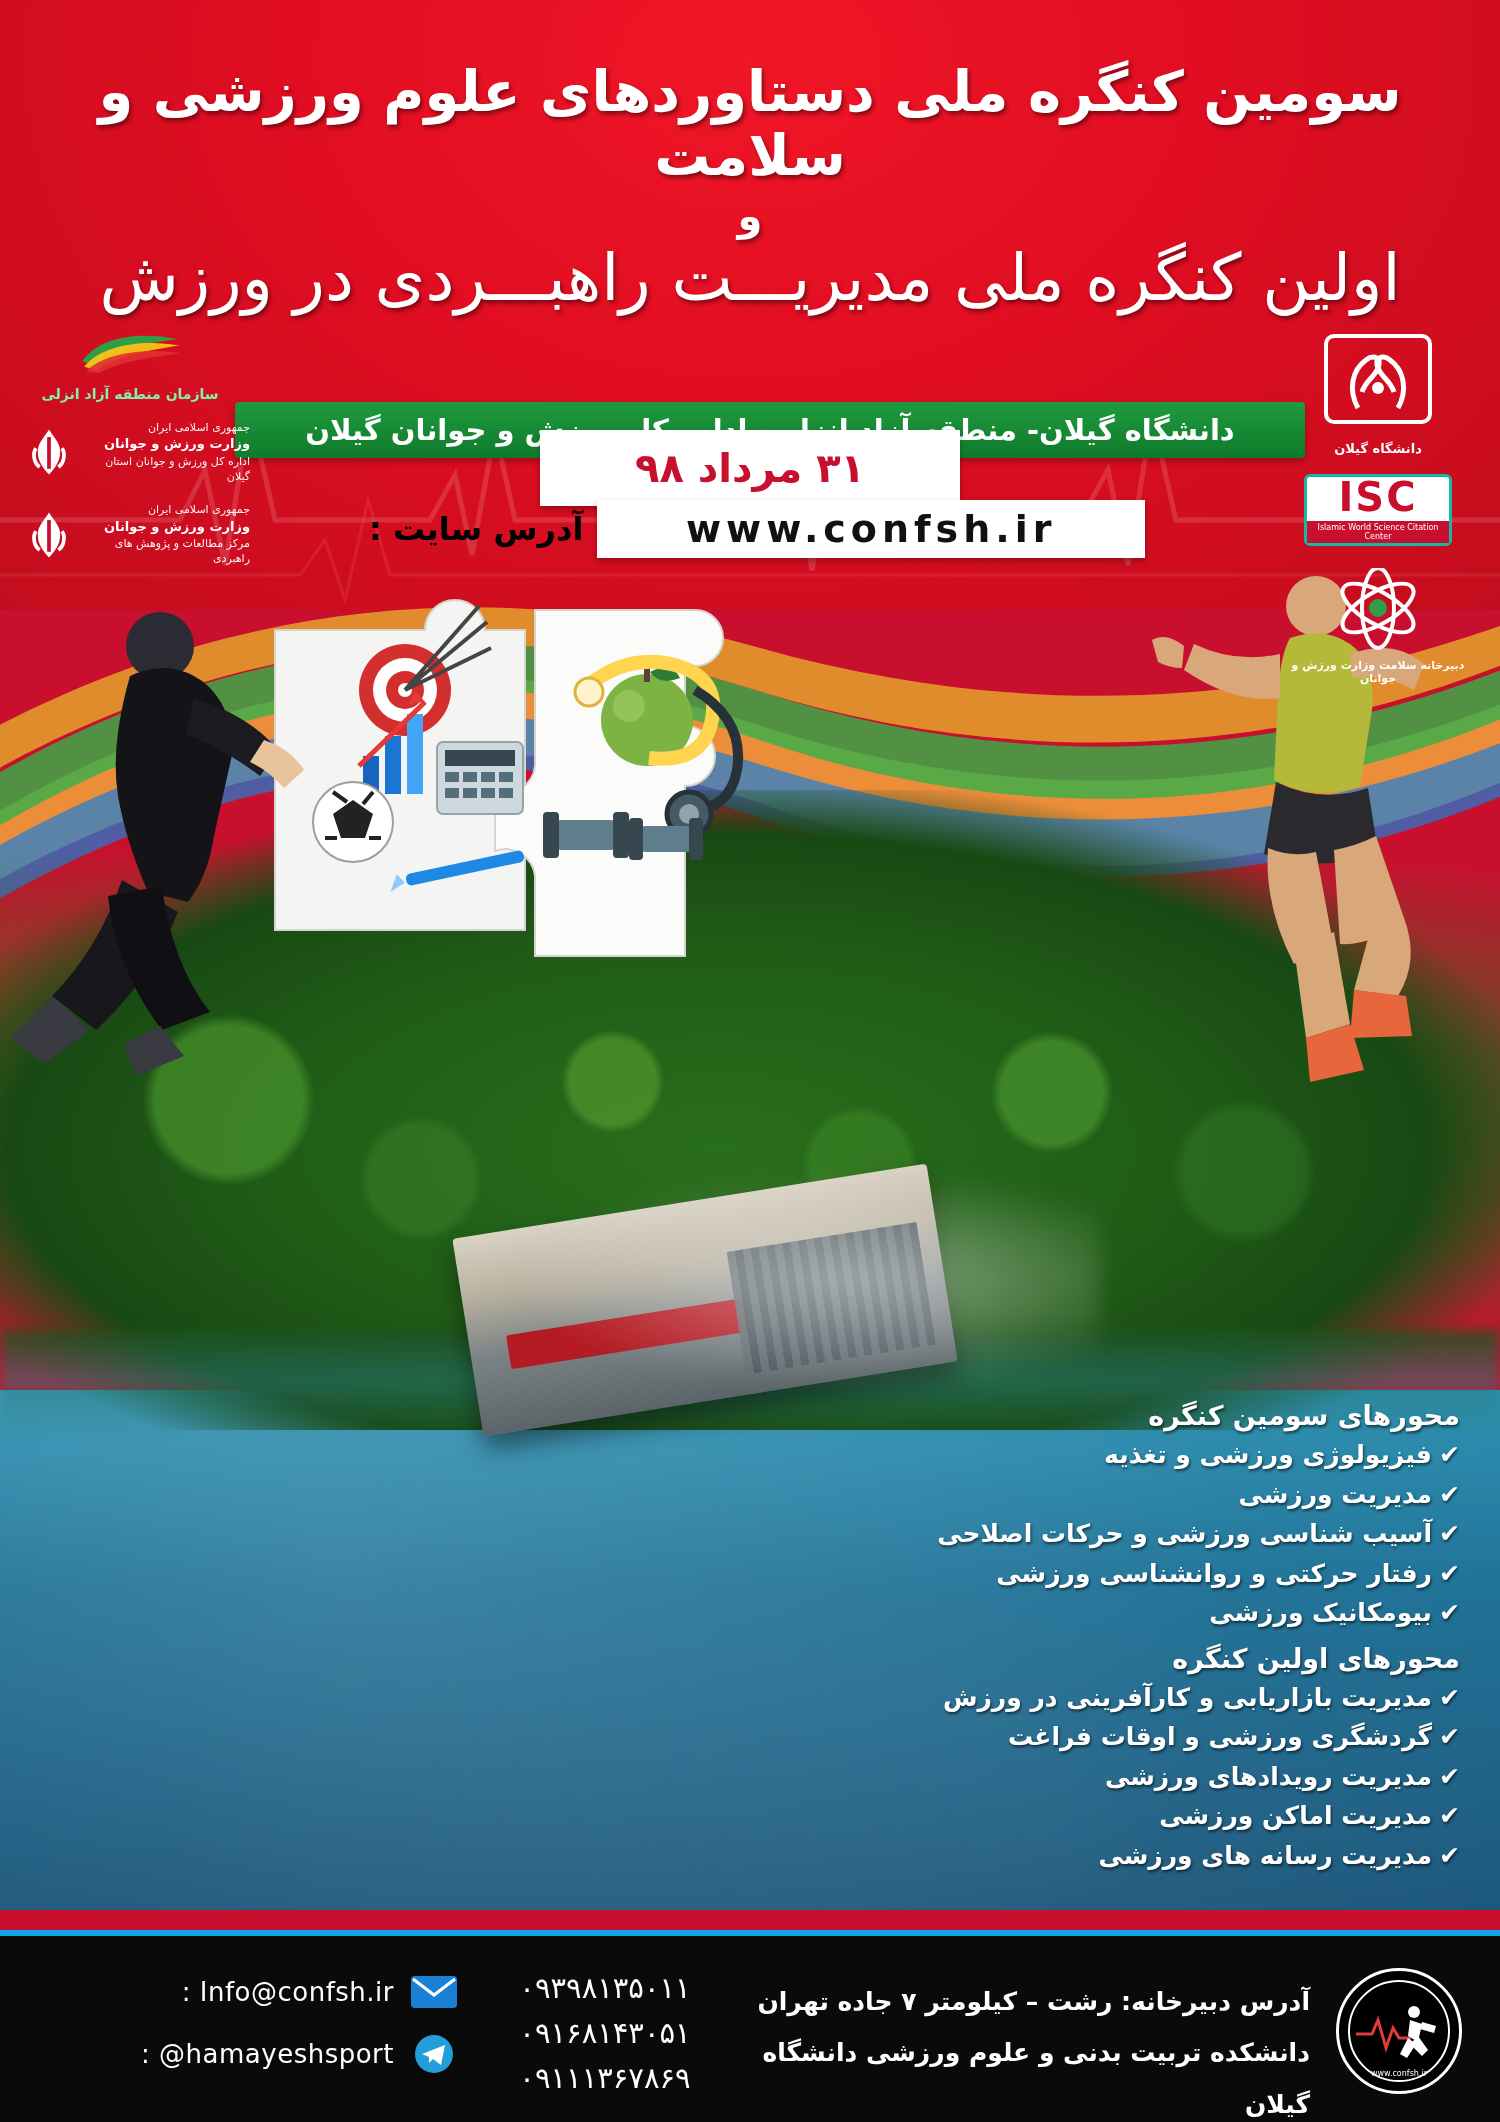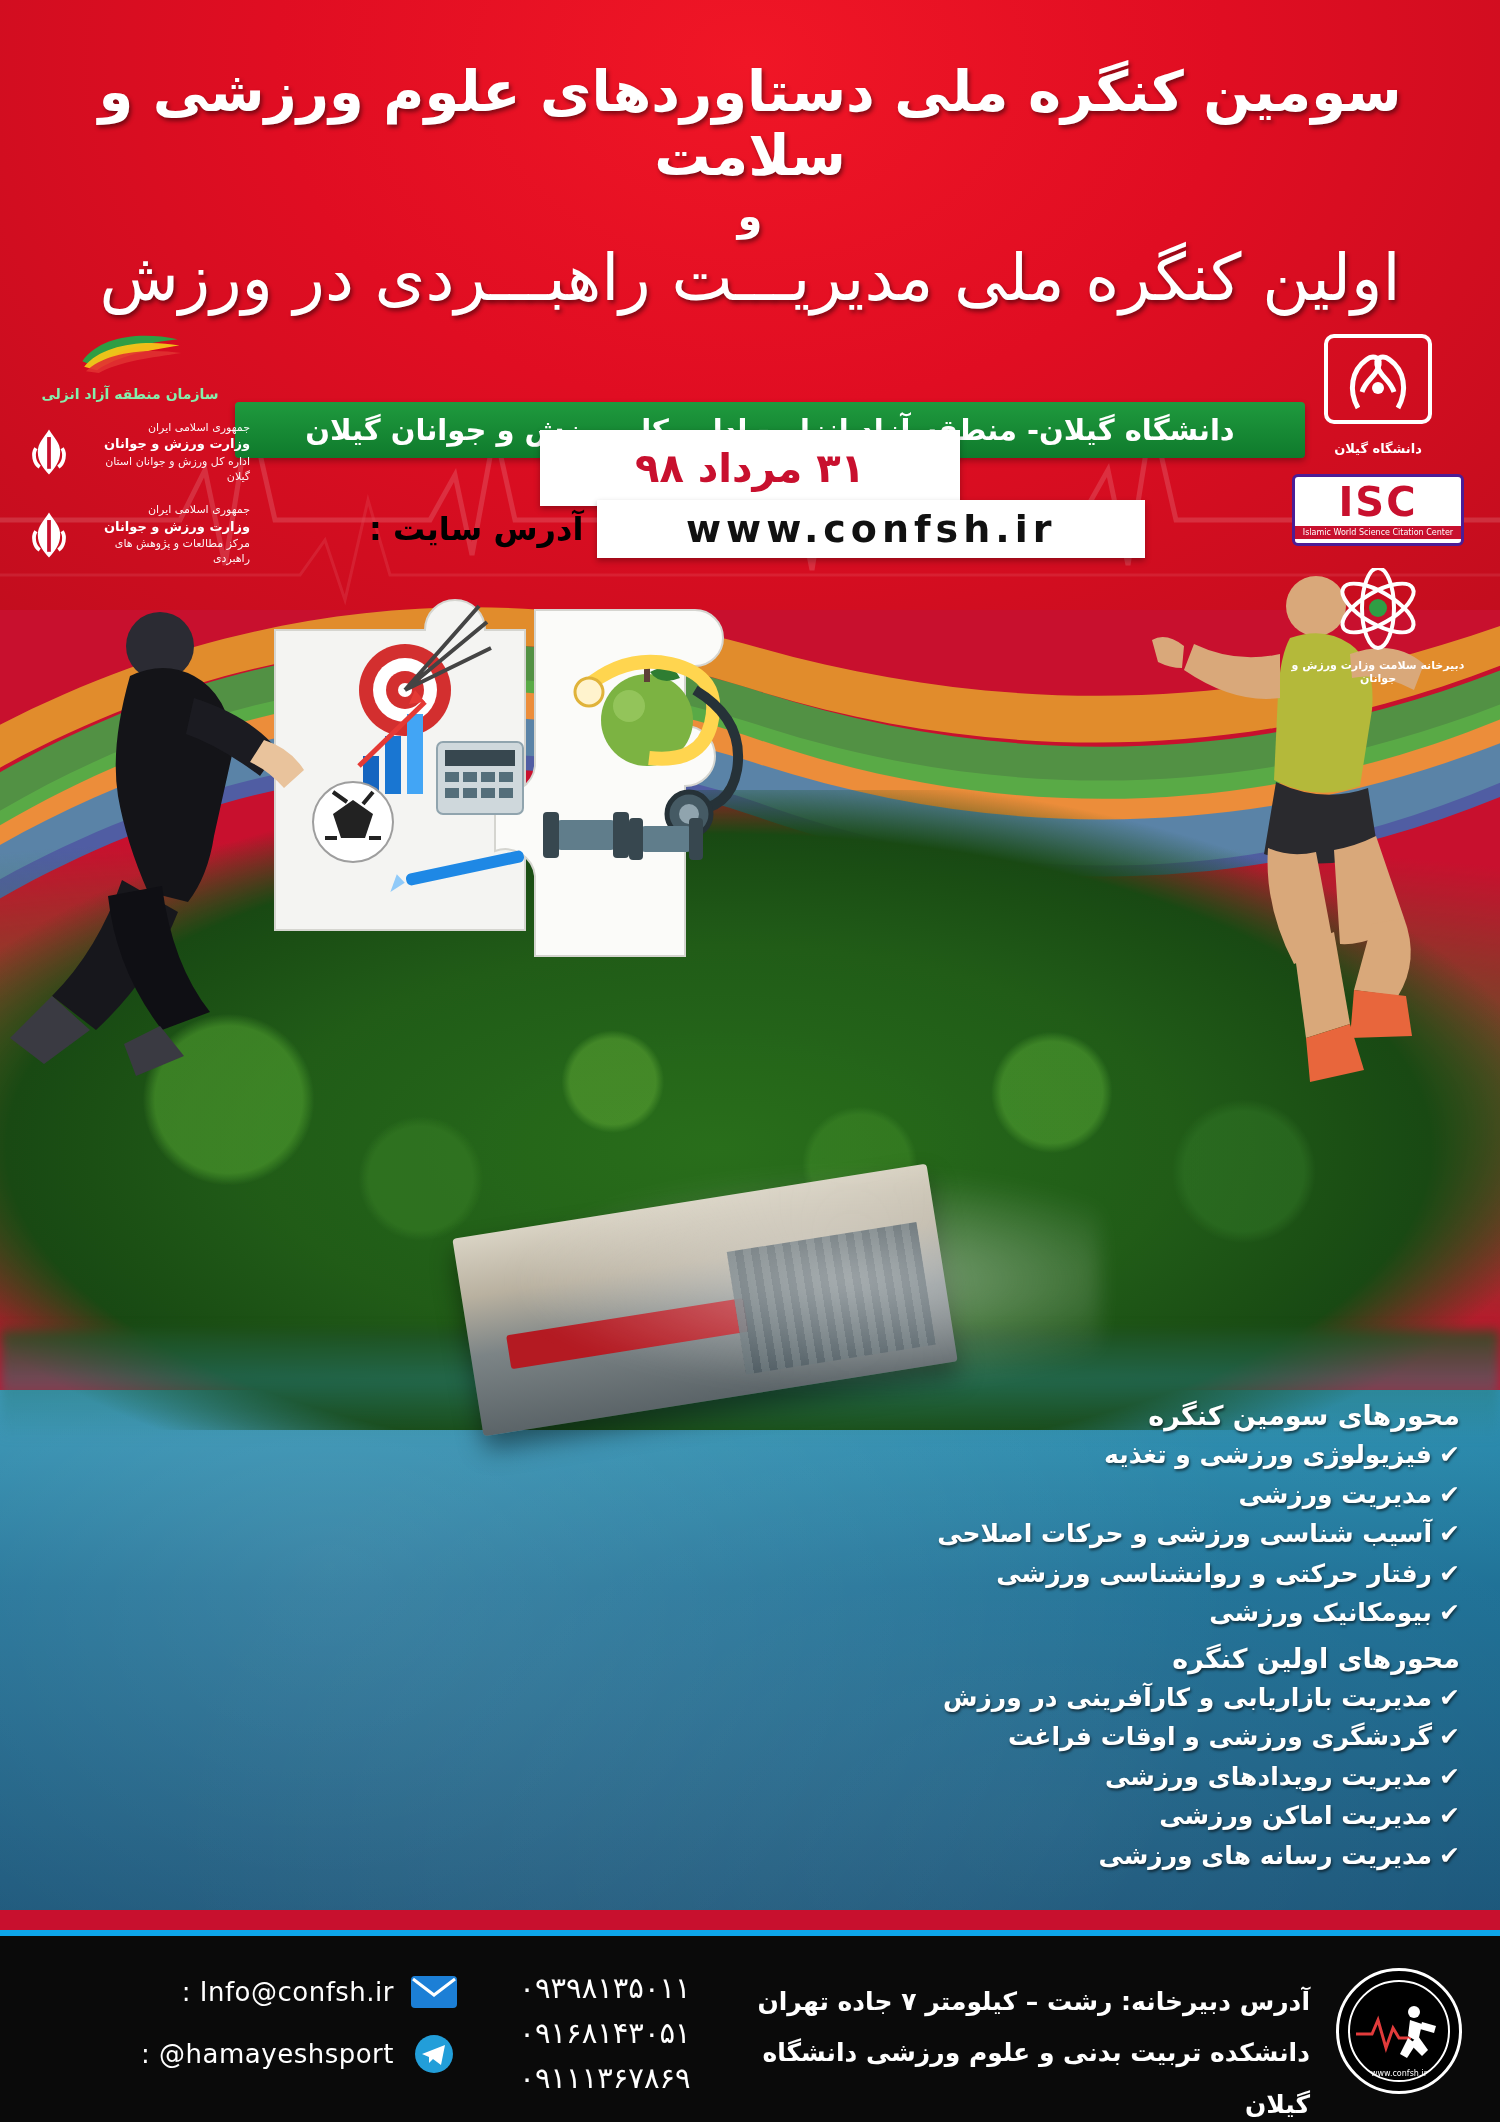--- a/index.html
+++ b/index.html
@@ -178,22 +178,22 @@
     right: 22px; top: 330px;
     width: 200px;
     z-index: 7;
     text-align: center;
   }
   .guilan-seal {
     width: 120px; height: 105px; margin: 0 auto;
   }
   .guilan-cap { color: #fff; font-size: 13px; font-weight: bold; direction: rtl; margin-top: 2px;}
   .isc-box {
-    width: 172px; height: 72px; margin: 18px auto 0;
-    background: #fff; border: 3px solid #4c1d95; border-radius: 6px;
+    width: 148px; height: 72px; margin: 18px auto 0;
+    background: #fff; border: 3px solid #14b8a6; border-radius: 6px;
     display: flex; flex-direction: column; align-items: center; justify-content: center;
   }
   .isc-main { color: #c8102e; font-size: 40px; font-weight: bold; letter-spacing: 2px; line-height: 1; }
   .isc-sub { background:#c8102e; color:#fff; font-size:8px; width:100%; text-align:center; margin-top:4px; padding:2px 0; direction: ltr;}
   .health-logo { margin-top: 22px; }
   .health-cap { color:#fff; font-size: 11px; direction: rtl; margin-top: 3px; font-weight: bold;}
 
   
   .collage {
     position: absolute;

